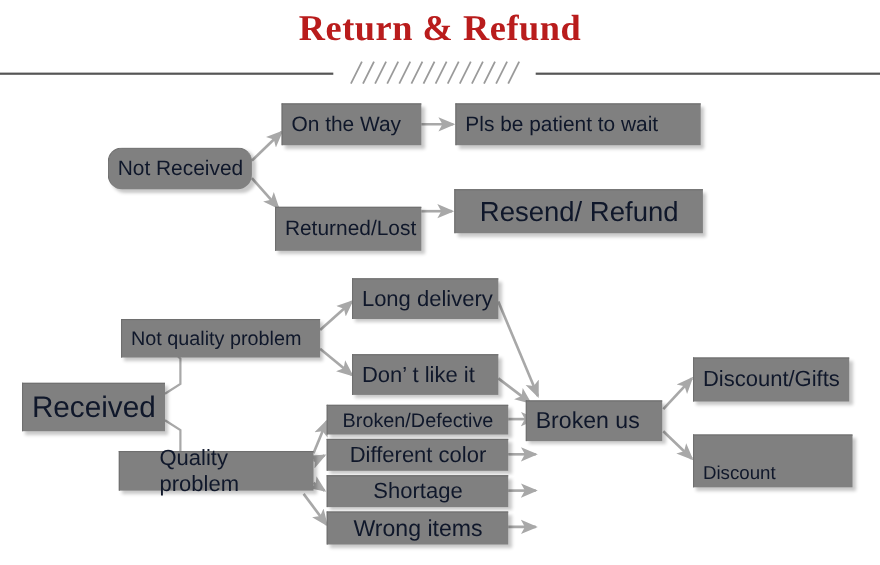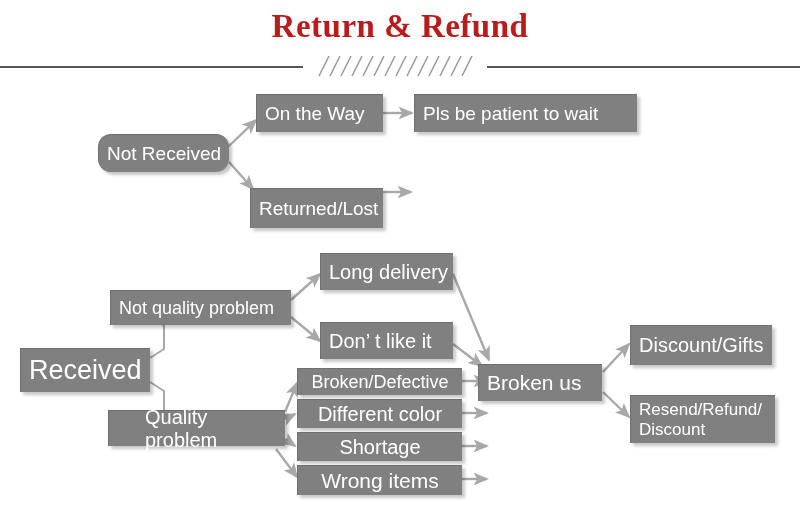--- a/index.html
+++ b/index.html
@@ -60,21 +60,21 @@
     left: 313px;
     top: 0px;
     width: 170px;
     height: 22px;
   }
 
   
   .node {
     position: absolute;
     background: #808080;
-    color: #ffffff;
+    color: #0f172a;
     box-sizing: border-box;
     display: flex;
     align-items: center;
     box-shadow: 3px 3px 3px rgba(0,0,0,0.22);
     border-top: 1px solid #6f6f6f;
     border-left: 1px solid #6f6f6f;
     z-index: 3;
     line-height: 1.12;
   }
   .node > span { display: block; width: 100%; }
@@ -180,20 +180,23 @@
   </div>
 
   <div class="node pad-l" style="left:414px; top:94px; width:223px; height:38px; font-size:19px;">
     <span>Pls be patient to wait</span>
   </div>
 
   <div class="node pad-l" style="left:250px; top:172px; width:133px; height:40px; font-size:19px;margin-top:16px;">
     <span>Returned/Lost</span>
   </div>
 
+  <div class="node center" style="left:413px; top:172px; width:226px; height:40px; font-size:25px;">
+    <span>Resend/ Refund</span>
+  </div>
 
   <div class="node pad-l" style="left:20px; top:348px; width:130px; height:44px; font-size:27px;">
     <span>Received</span>
   </div>
 
   <div class="node pad-l" style="left:110px; top:290px; width:181px; height:35px; font-size:18px;">
     <span>Not quality problem</span>
   </div>
 
   <div class="node pad-l" style="left:108px; top:410px; width:177px; height:36px; font-size:20px;padding-left:36px;">
@@ -227,18 +230,18 @@
   <div class="node pad-l" style="left:478px; top:364px; width:124px; height:37px; font-size:21px;">
     <span>Broken us</span>
   </div>
 
   <div class="node pad-l" style="left:630px; top:325px; width:142px; height:40px; font-size:20px;">
     <span>Discount/Gifts</span>
   </div>
 
   <div class="node pad-l" style="left:630px; top:395px; width:145px; height:48px; font-size:17px; align-items:center;">
     <span>
-      <span>Resend/Refund/</span><br>
+      <br>
       <span>Discount</span>
     </span>
   </div>
 
 </div>
 
 </body></html>

